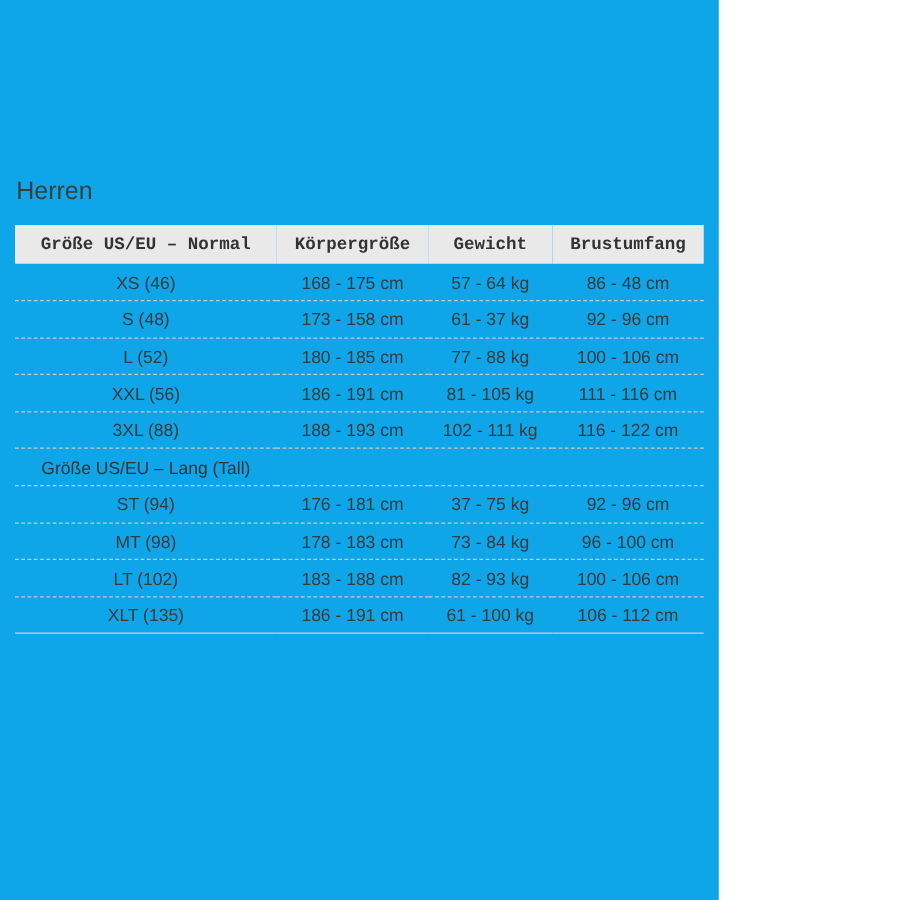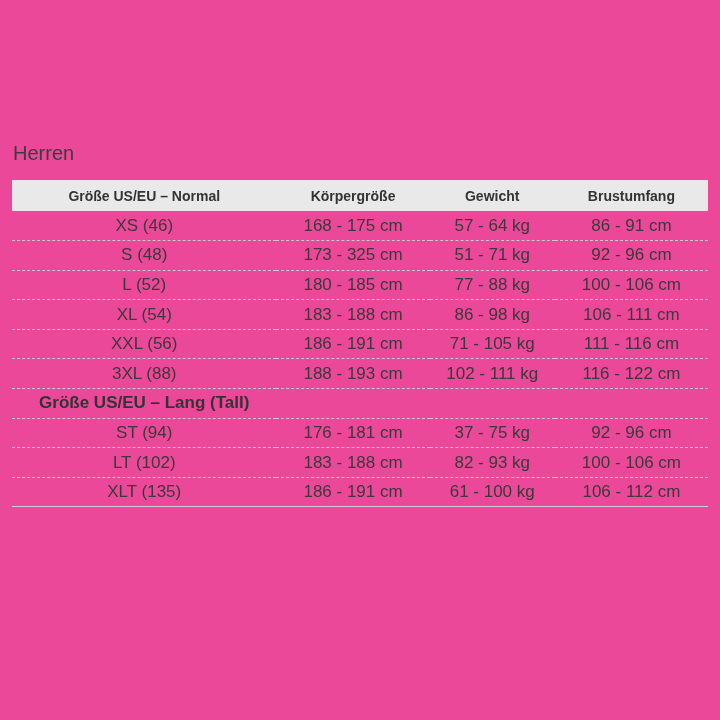--- a/index.html
+++ b/index.html
@@ -2,21 +2,21 @@
 <html><head>
 <meta charset="utf-8">
 <style>
   * { margin: 0; padding: 0; box-sizing: border-box; }
   html, body {
     width: 720px; height: 720px;
     background: #ffffff;
     font-family: "Liberation Sans", "DejaVu Sans", sans-serif;
     overflow: hidden;
   }
-  .page { position: relative; width: 720px; height: 720px; background: #ec4899; }
+  .page { position: relative; width: 575px; height: 720px; background: #0ea5e9; }
 
   .page-title {
     position: absolute;
     left: 13px; top: 142px;
     font-size: 20px;
     font-weight: 400;
     color: #3c3c3c;
   }
 
   .table-wrap {
@@ -36,34 +36,35 @@
   table.size-table col.c4 { width: 22%; }
 
   table.size-table th {
     background: #e9e9e9;
     height: 31px;
     font-size: 14px;
     font-weight: 700;
     color: #333333;
     text-align: center;
     vertical-align: middle;
+    font-family: Liberation Mono, monospace;
   }
   table.size-table td {
     height: 29.6px;
-    font-size: 17px;
+    font-size: 14px;
     font-weight: 400;
     color: #3a3a3a;
     text-align: center;
     vertical-align: middle;
   }
   table.size-table tbody tr + tr td {
     border-top: 1px dashed #c9c9c9;
   }
   table.size-table tr.section-row td {
-    font-weight: 700;
+    font-weight: 400;
     color: #333333;
   }
 </style>
 </head>
 <body>
 
 <div class="page">
 
   <div class="page-title">Herren</div>
 
@@ -81,44 +82,38 @@
           <th>Körpergröße</th>
           <th>Gewicht</th>
           <th>Brustumfang</th>
         </tr>
       </thead>
       <tbody id="table-body">
           <tr>
             <td>XS (46)</td>
             <td>168 - 175 cm</td>
             <td>57 - 64 kg</td>
-            <td>86 - 91 cm</td>
+            <td>86 - 48 cm</td>
           </tr>
           <tr>
             <td>S (48)</td>
-            <td>173 - 325 cm</td>
-            <td>51 - 71 kg</td>
+            <td>173 - 158 cm</td>
+            <td>61 - 37 kg</td>
             <td>92 - 96 cm</td>
           </tr>
           <tr>
             <td>L (52)</td>
             <td>180 - 185 cm</td>
             <td>77 - 88 kg</td>
             <td>100 - 106 cm</td>
           </tr>
           <tr>
-            <td>XL (54)</td>
-            <td>183 - 188 cm</td>
-            <td>86 - 98 kg</td>
-            <td>106 - 111 cm</td>
-          </tr>
-          <tr>
             <td>XXL (56)</td>
             <td>186 - 191 cm</td>
-            <td>71 - 105 kg</td>
+            <td>81 - 105 kg</td>
             <td>111 - 116 cm</td>
           </tr>
           <tr>
             <td>3XL (88)</td>
             <td>188 - 193 cm</td>
             <td>102 - 111 kg</td>
             <td>116 - 122 cm</td>
           </tr>
           <tr class="section-row">
             <td>Größe US/EU – Lang (Tall)</td>
@@ -126,20 +121,26 @@
             <td></td>
             <td></td>
           </tr>
           <tr>
             <td>ST (94)</td>
             <td>176 - 181 cm</td>
             <td>37 - 75 kg</td>
             <td>92 - 96 cm</td>
           </tr>
           <tr>
+            <td>MT (98)</td>
+            <td>178 - 183 cm</td>
+            <td>73 - 84 kg</td>
+            <td>96 - 100 cm</td>
+          </tr>
+          <tr>
             <td>LT (102)</td>
             <td>183 - 188 cm</td>
             <td>82 - 93 kg</td>
             <td>100 - 106 cm</td>
           </tr>
           <tr>
             <td>XLT (135)</td>
             <td>186 - 191 cm</td>
             <td>61 - 100 kg</td>
             <td>106 - 112 cm</td>

